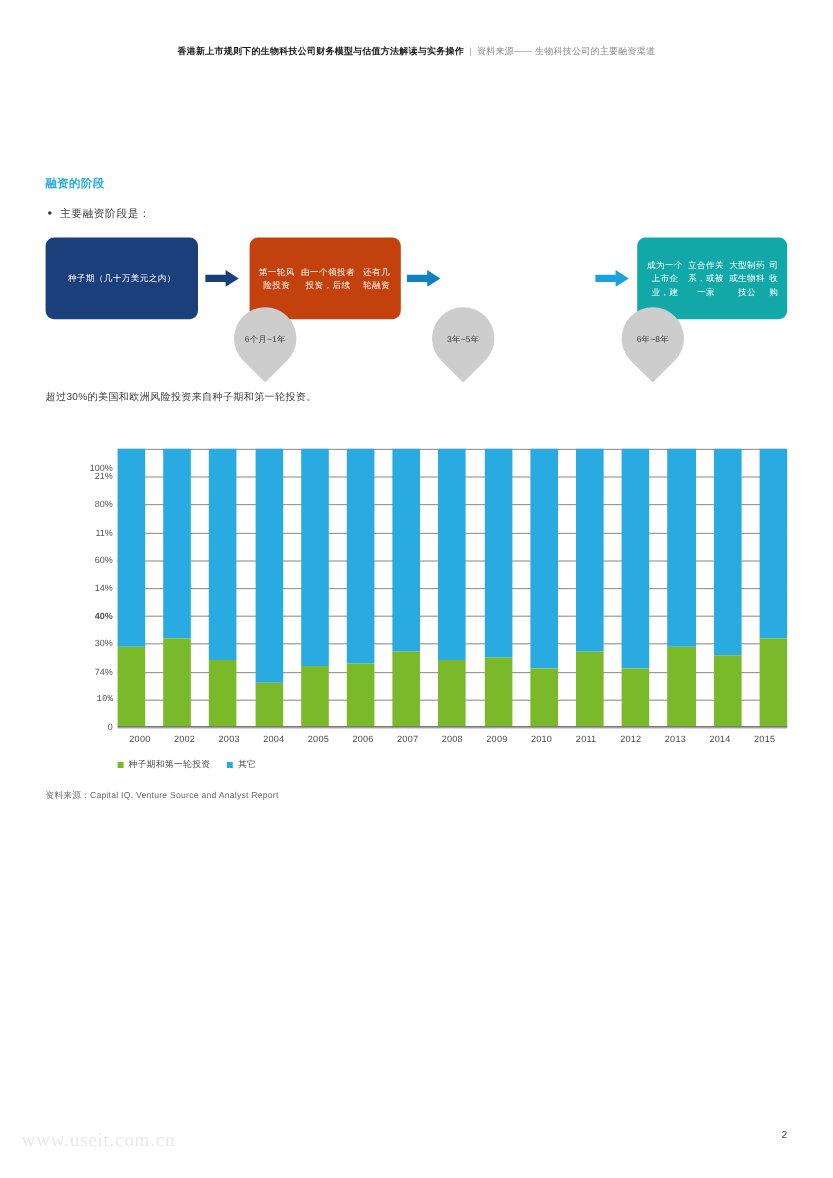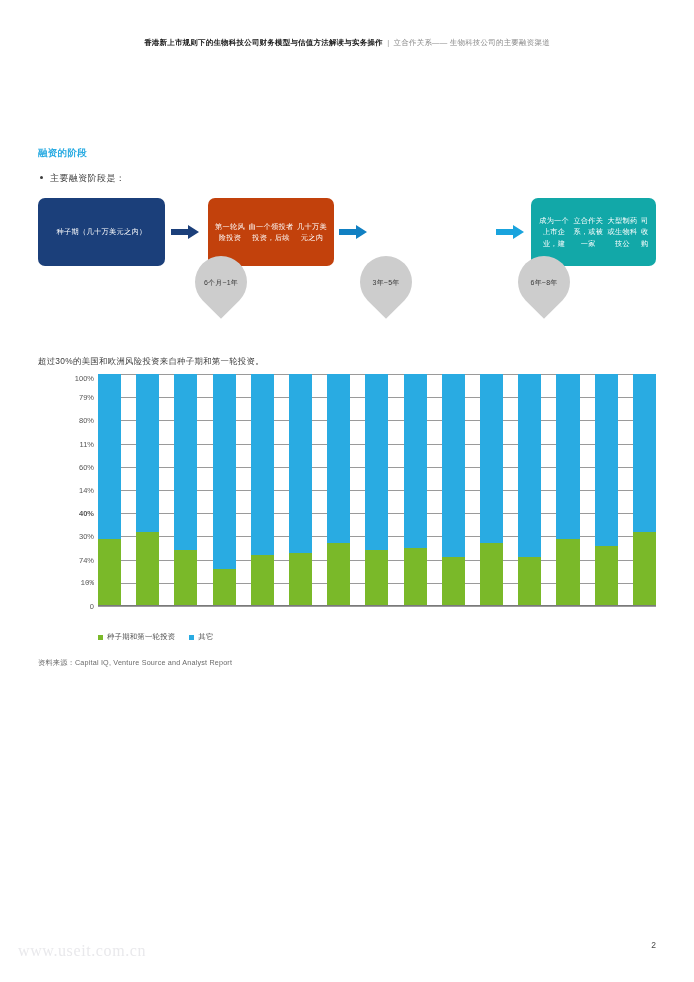--- a/index.html
+++ b/index.html
@@ -105,21 +105,21 @@
     top: 22px; left: 0; width: 52px;
     text-align: center;
     font-size: 7px;
     color: #3a3a3a;
     letter-spacing: 0.2px;
   }
 
   
   .chart-caption {
     position: absolute;
-    top: 356px; left: 38px;
+    top: 325px; left: 38px;
     font-size: 8.4px;
     color: #3c3c3c;
     letter-spacing: 0.3px;
   }
 
   
   .chart-wrap {
     position: absolute;
     top: 366px; left: 38px;
     width: 622px; height: 300px;
@@ -215,38 +215,38 @@
     font-size: 8.5px;
     color: #4a4a4a;
   }
 </style>
 </head>
 <body>
 
 <div class="page-header">
   <span class="hdr-bold">香港新上市规则下的生物科技公司财务模型与估值方法解读与实务操作</span>
   <span class="hdr-sep">|</span>
-  <span class="hdr-light">立合作关系—— 生物科技公司的主要融资渠道</span>
+  <span class="hdr-light">资料来源—— 生物科技公司的主要融资渠道</span>
 </div>
 
 <div class="section-title">融资的阶段</div>
 <div class="bullet-line">
   <span class="dot"></span><span>主要融资阶段是：</span>
 </div>
 
 <div class="flow">
 
   <div class="flow-box fb-1">
       <span style="display:block">种子期</span>
       <span style="display:block">（几十万美元之内）</span>
     </div>
   <div class="flow-box fb-2">
       <span style="display:block">第一轮风险投资</span>
       <span style="display:block">由一个领投者投资，后续</span>
-      <span style="display:block">几十万美元之内</span>
+      <span style="display:block">还有几轮融资</span>
     </div>
   <div class="flow-box fb-4">
       <span style="display:block">成为一个上市企业，建</span>
       <span style="display:block">立合作关系，或被一家</span>
       <span style="display:block">大型制药或生物科技公</span>
       <span style="display:block">司收购</span>
     </div>
 
   <div class="flow-arrow fa-1">
     <svg viewBox="0 0 28 14" width="28" height="14">
@@ -353,32 +353,49 @@
           <div class="seg-seed" style="height: 60.32px; background: rgb(122, 185, 41);"></div>
         </div>
         <div class="bar-col" style="width: 23.064px;">
           <div class="seg-other" style="height: 157.76px; background: rgb(41, 171, 226);"></div>
           <div class="seg-seed" style="height: 74.24px; background: rgb(122, 185, 41);"></div>
         </div>
       </div>
     <div class="axis-base"></div>
   </div>
   <div id="y-ticks">
-      <div class="y-tick" style="top: 12px; text-align: right;">100%</div>
-      <div class="y-tick" style="top: 31.2px;">79%</div>
+      <div class="y-tick" style="top: 24px; text-align: right;">100%</div>
+      <div class="y-tick" style="top: 31.2px;">21%</div>
       <div class="y-tick" style="top: 54.4px;">80%</div>
       <div class="y-tick" style="top: 77.6px;">11%</div>
       <div class="y-tick" style="top: 100.8px;">60%</div>
       <div class="y-tick" style="top: 124px;">14%</div>
       <div class="y-tick" style="top: 147.2px; font-weight: bold;">40%</div>
       <div class="y-tick" style="top: 170.4px;">30%</div>
       <div class="y-tick" style="top: 193.6px;">74%</div>
       <div class="y-tick" style="top: 216.8px; font-family: Liberation Mono, monospace;">10%</div>
       <div class="y-tick" style="top: 240px;">0</div>
     </div>
+  <div class="x-labels" id="x-labels">
+      <div class="x-label" style="width: 37.2px;">2000</div>
+      <div class="x-label" style="width: 37.2px;">2002</div>
+      <div class="x-label" style="width: 37.2px;">2003</div>
+      <div class="x-label" style="width: 37.2px;">2004</div>
+      <div class="x-label" style="width: 37.2px;">2005</div>
+      <div class="x-label" style="width: 37.2px;">2006</div>
+      <div class="x-label" style="width: 37.2px;">2007</div>
+      <div class="x-label" style="width: 37.2px;">2008</div>
+      <div class="x-label" style="width: 37.2px;">2009</div>
+      <div class="x-label" style="width: 37.2px;">2010</div>
+      <div class="x-label" style="width: 37.2px;">2011</div>
+      <div class="x-label" style="width: 37.2px;">2012</div>
+      <div class="x-label" style="width: 37.2px;">2013</div>
+      <div class="x-label" style="width: 37.2px;">2014</div>
+      <div class="x-label" style="width: 37.2px;">2015</div>
+    </div>
   <div class="legend" id="chart-legend">
       <div class="legend-item">
         <span class="legend-swatch" style="background: rgb(122, 185, 41);"></span>
         <span class="legend-text">种子期和第一轮投资</span>
       </div>
       <div class="legend-item">
         <span class="legend-swatch" style="background: rgb(41, 171, 226);"></span>
         <span class="legend-text">其它</span>
       </div>
     </div>

